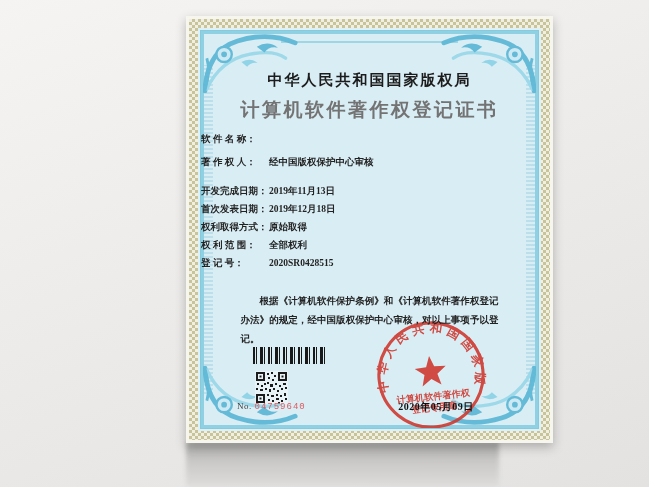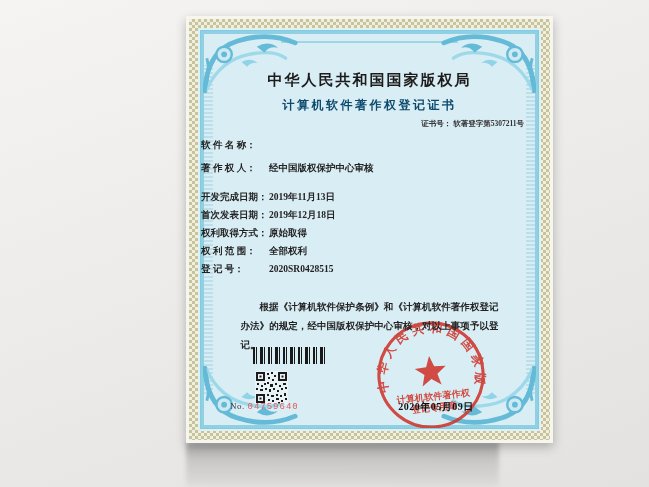--- a/index.html
+++ b/index.html
@@ -52,21 +52,21 @@
   }
 
   
   .content { position:relative; z-index:2; color:#222; }
   .authority {
     margin-top:40px; text-align:center;
     font-size:15px; font-weight:bold; letter-spacing:2px; color:#1c1c1c;
   }
   .cert-title {
     margin-top:7px; text-align:center;
-    font-size:12px; font-weight:bold; letter-spacing:2.5px; color:#0c4a6e;
+    font-size:19px; font-weight:bold; letter-spacing:2.5px; color:#737373;
   }
   .certno-line {
     margin-top:5px; padding-right:14px; text-align:right;
     font-size:7.5px; font-weight:bold; color:#333;
   }
   .fields { margin-top:10px; }
   .row { display:flex; font-size:9.5px; font-weight:bold; line-height:12px; }
   .row .lab { width:68px; flex:0 0 68px; }
   .row .val { flex:1; }
   .ver-line { padding-left:97px; font-size:9.5px; font-weight:bold; line-height:12px; }
@@ -81,21 +81,21 @@
   .barcode {
     position:absolute; left:52px; top:316px; width:74px; height:17px;
     background:repeating-linear-gradient(90deg,
       #191919 0 2px, transparent 2px 3px,
       #191919 3px 4px, transparent 4px 7px,
       #191919 7px 10px, transparent 10px 11px,
       #191919 11px 12px, transparent 12px 15px);
   }
   .qr { position:absolute; left:54px; top:340px; width:33px; height:33px; }
   .serial {
-    position:absolute; left:29px; top:370px;
+    position:absolute; left:36px; top:370px;
     font-size:9px; color:#3a3a3a; letter-spacing:.5px;
   }
   .serial .num {
     font-family:"Liberation Mono","DejaVu Sans Mono",monospace;
     color:#de5a60; letter-spacing:1px; font-size:9px;
   }
   .seal { position:absolute; left:174px; top:288px; width:112px; height:112px; opacity:.9; transform:rotate(-6deg); }
   .issue-date {
     position:absolute; left:182px; top:369px; width:106px; text-align:center;
     font-size:10px; font-weight:bold; color:#101010; letter-spacing:.5px; z-index:3;
@@ -147,21 +147,20 @@
         <circle cx="22" cy="22" r="8" fill="#cdeaf4" stroke="#5fb9d6" stroke-width="2.5"></circle>
         <circle cx="22" cy="22" r="3" fill="#5fb9d6"></circle>
         <path d="M56,14 q12,-7 22,1 q-9,-2 -14,5" fill="#5fb9d6"></path>
         <path d="M40,30 q10,-5 17,1 q-7,-1 -11,4" fill="#8ed3e8"></path>
         <path d="M2,60 q6,-22 2,-34" fill="none" stroke="#5fb9d6" stroke-width="3"></path>
       </svg>
 
       <div class="content">
         <div class="authority">中华人民共和国国家版权局</div>
         <div class="cert-title">计算机软件著作权登记证书</div>
-        <div class="certno-line">证书号：  软著登字第5307211号</div>
 
         <div class="fields">
           <div class="row">
             <span class="lab">软 件 名 称：</span>
           </div>
           <div class="gap10"></div>
           <div class="row">
             <span class="lab">著 作 权 人：</span>
             <span class="val">经中国版权保护中心审核</span>
           </div>

